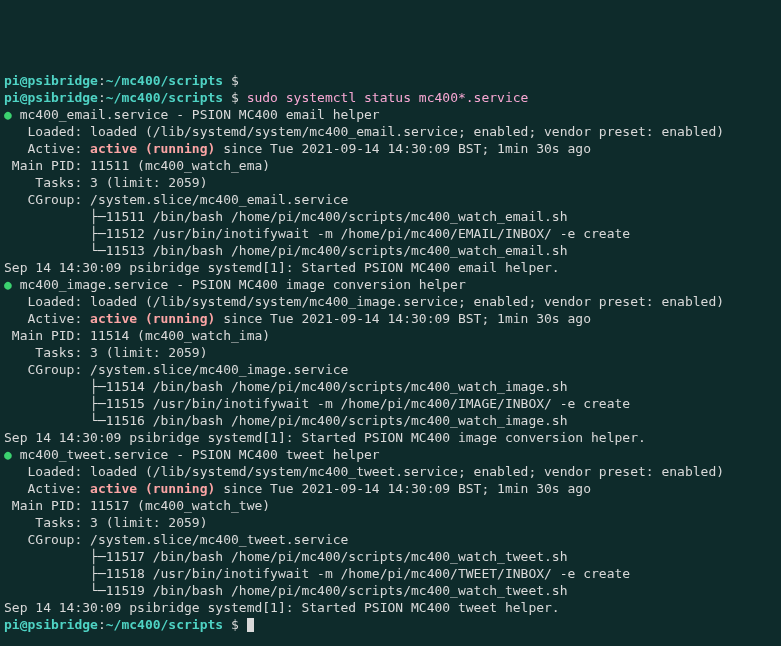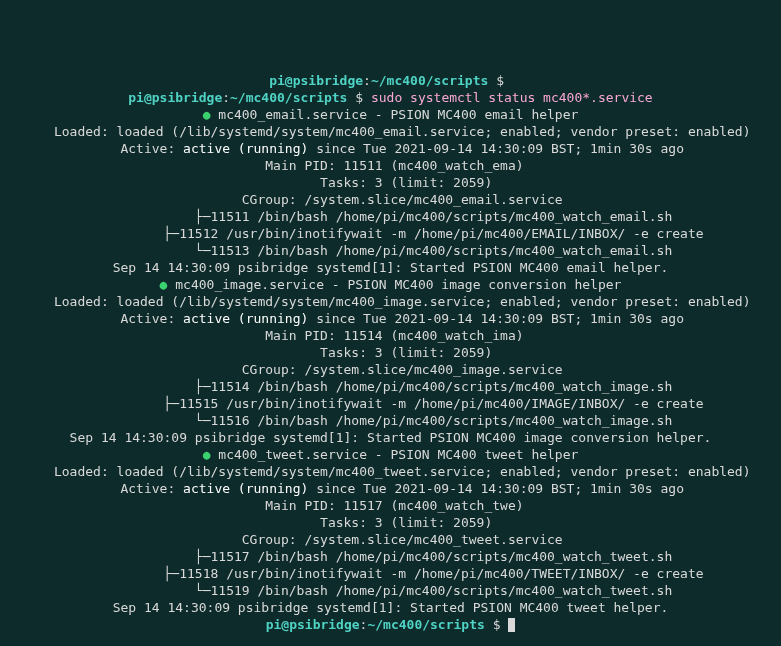--- a/index.html
+++ b/index.html
@@ -13,30 +13,30 @@
     width: 773px;
     height: 638px;
     overflow: hidden;
     white-space: pre;
   }
   .user   { color: #4fd3c4; font-weight: bold; }
   .path   { color: #4fd3c4; font-weight: bold; }
   .sep    { color: #d9d9d9; }
   .dollar { color: #d9d9d9; }
   .cmd    { color: #f9a8d4; }
-  .active { color: #ffffff; font-weight: normal; }
+  .active { color: #fca5a5; font-weight: bold; }
   .dot    { color: #3bd16f; }
   .cursor {
     display: inline-block;
     width: 7px;
     height: 14px;
     background: #d9d9d9;
     vertical-align: text-bottom;
   }
-  .line { display: block; text-align: center; }
+  .line { display: block; }
 </style>
 </head>
 <body>
 
 
 
 <span class="line"><span class="user">pi@psibridge</span><span class="sep">:</span><span class="path">~/mc400/scripts</span><span class="dollar"> $ </span></span><span class="line"><span class="user">pi@psibridge</span><span class="sep">:</span><span class="path">~/mc400/scripts</span><span class="dollar"> $ </span><span class="cmd">sudo systemctl status mc400*.service</span></span><span class="line"><span class="dot">●</span><span> mc400_email.service - PSION MC400 email helper</span></span><span class="line">   Loaded: loaded (/lib/systemd/system/mc400_email.service; enabled; vendor preset: enabled)</span><span class="line"><span>   Active: </span><span class="active">active (running)</span><span> since Tue 2021-09-14 14:30:09 BST; 1min 30s ago</span></span><span class="line"> Main PID: 11511 (mc400_watch_ema)</span><span class="line">    Tasks: 3 (limit: 2059)</span><span class="line">   CGroup: /system.slice/mc400_email.service</span><span class="line">           ├─11511 /bin/bash /home/pi/mc400/scripts/mc400_watch_email.sh</span><span class="line">           ├─11512 /usr/bin/inotifywait -m /home/pi/mc400/EMAIL/INBOX/ -e create</span><span class="line">           └─11513 /bin/bash /home/pi/mc400/scripts/mc400_watch_email.sh</span><span class="line"></span><span class="line">Sep 14 14:30:09 psibridge systemd[1]: Started PSION MC400 email helper.</span><span class="line"></span><span class="line"><span class="dot">●</span><span> mc400_image.service - PSION MC400 image conversion helper</span></span><span class="line">   Loaded: loaded (/lib/systemd/system/mc400_image.service; enabled; vendor preset: enabled)</span><span class="line"><span>   Active: </span><span class="active">active (running)</span><span> since Tue 2021-09-14 14:30:09 BST; 1min 30s ago</span></span><span class="line"> Main PID: 11514 (mc400_watch_ima)</span><span class="line">    Tasks: 3 (limit: 2059)</span><span class="line">   CGroup: /system.slice/mc400_image.service</span><span class="line">           ├─11514 /bin/bash /home/pi/mc400/scripts/mc400_watch_image.sh</span><span class="line">           ├─11515 /usr/bin/inotifywait -m /home/pi/mc400/IMAGE/INBOX/ -e create</span><span class="line">           └─11516 /bin/bash /home/pi/mc400/scripts/mc400_watch_image.sh</span><span class="line"></span><span class="line">Sep 14 14:30:09 psibridge systemd[1]: Started PSION MC400 image conversion helper.</span><span class="line"></span><span class="line"><span class="dot">●</span><span> mc400_tweet.service - PSION MC400 tweet helper</span></span><span class="line">   Loaded: loaded (/lib/systemd/system/mc400_tweet.service; enabled; vendor preset: enabled)</span><span class="line"><span>   Active: </span><span class="active">active (running)</span><span> since Tue 2021-09-14 14:30:09 BST; 1min 30s ago</span></span><span class="line"> Main PID: 11517 (mc400_watch_twe)</span><span class="line">    Tasks: 3 (limit: 2059)</span><span class="line">   CGroup: /system.slice/mc400_tweet.service</span><span class="line">           ├─11517 /bin/bash /home/pi/mc400/scripts/mc400_watch_tweet.sh</span><span class="line">           ├─11518 /usr/bin/inotifywait -m /home/pi/mc400/TWEET/INBOX/ -e create</span><span class="line">           └─11519 /bin/bash /home/pi/mc400/scripts/mc400_watch_tweet.sh</span><span class="line"></span><span class="line">Sep 14 14:30:09 psibridge systemd[1]: Started PSION MC400 tweet helper.</span><span class="line"><span class="user">pi@psibridge</span><span class="sep">:</span><span class="path">~/mc400/scripts</span><span class="dollar"> $ </span><span class="cursor"></span></span>
 
 
 

